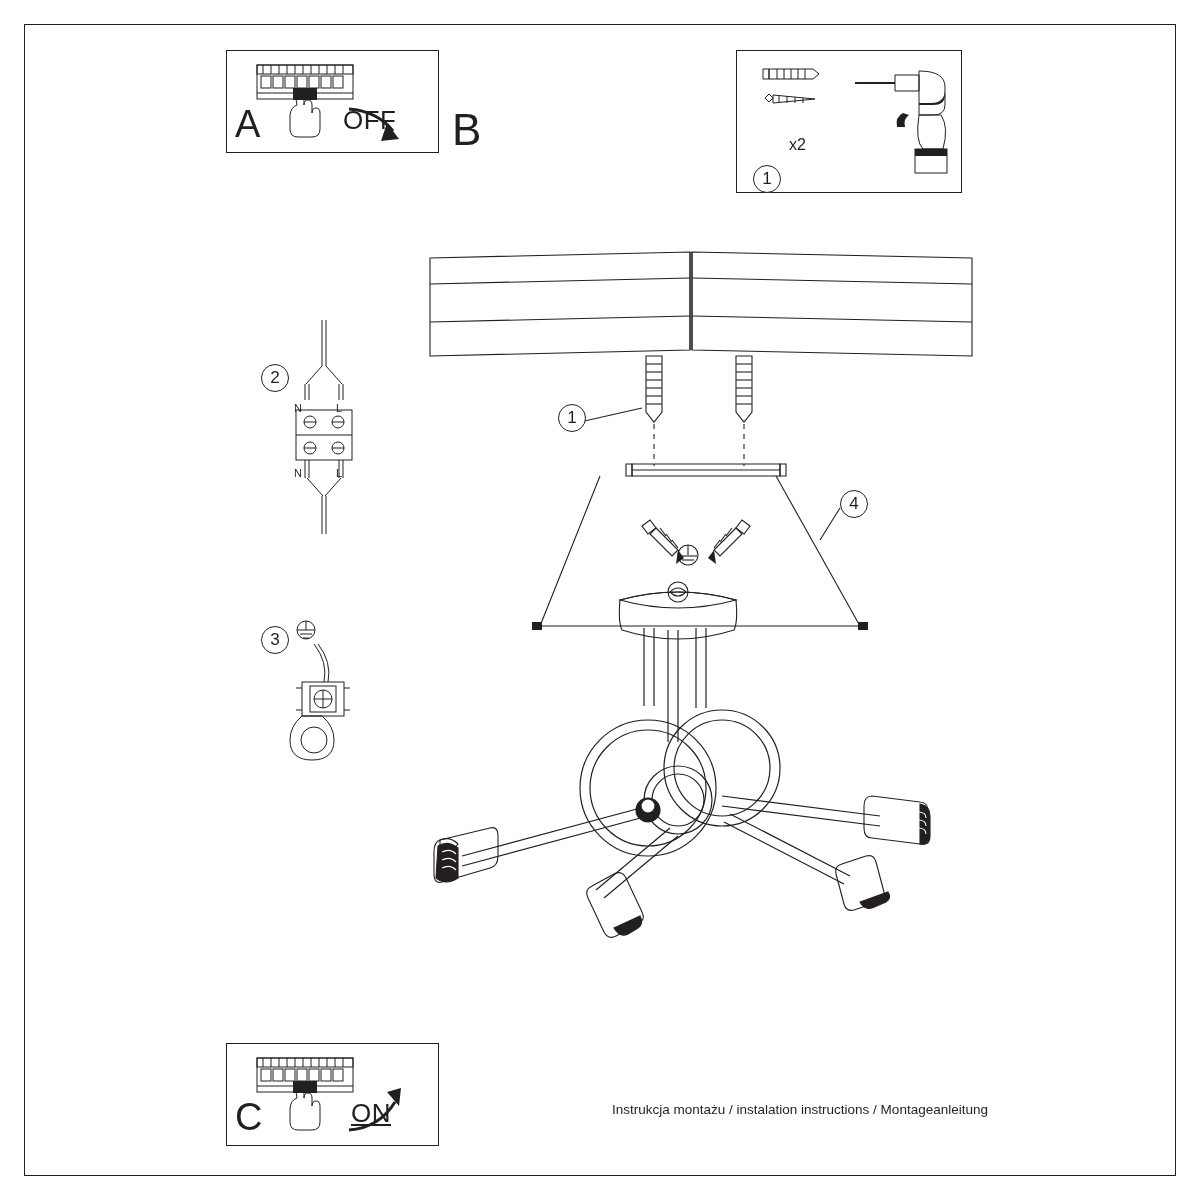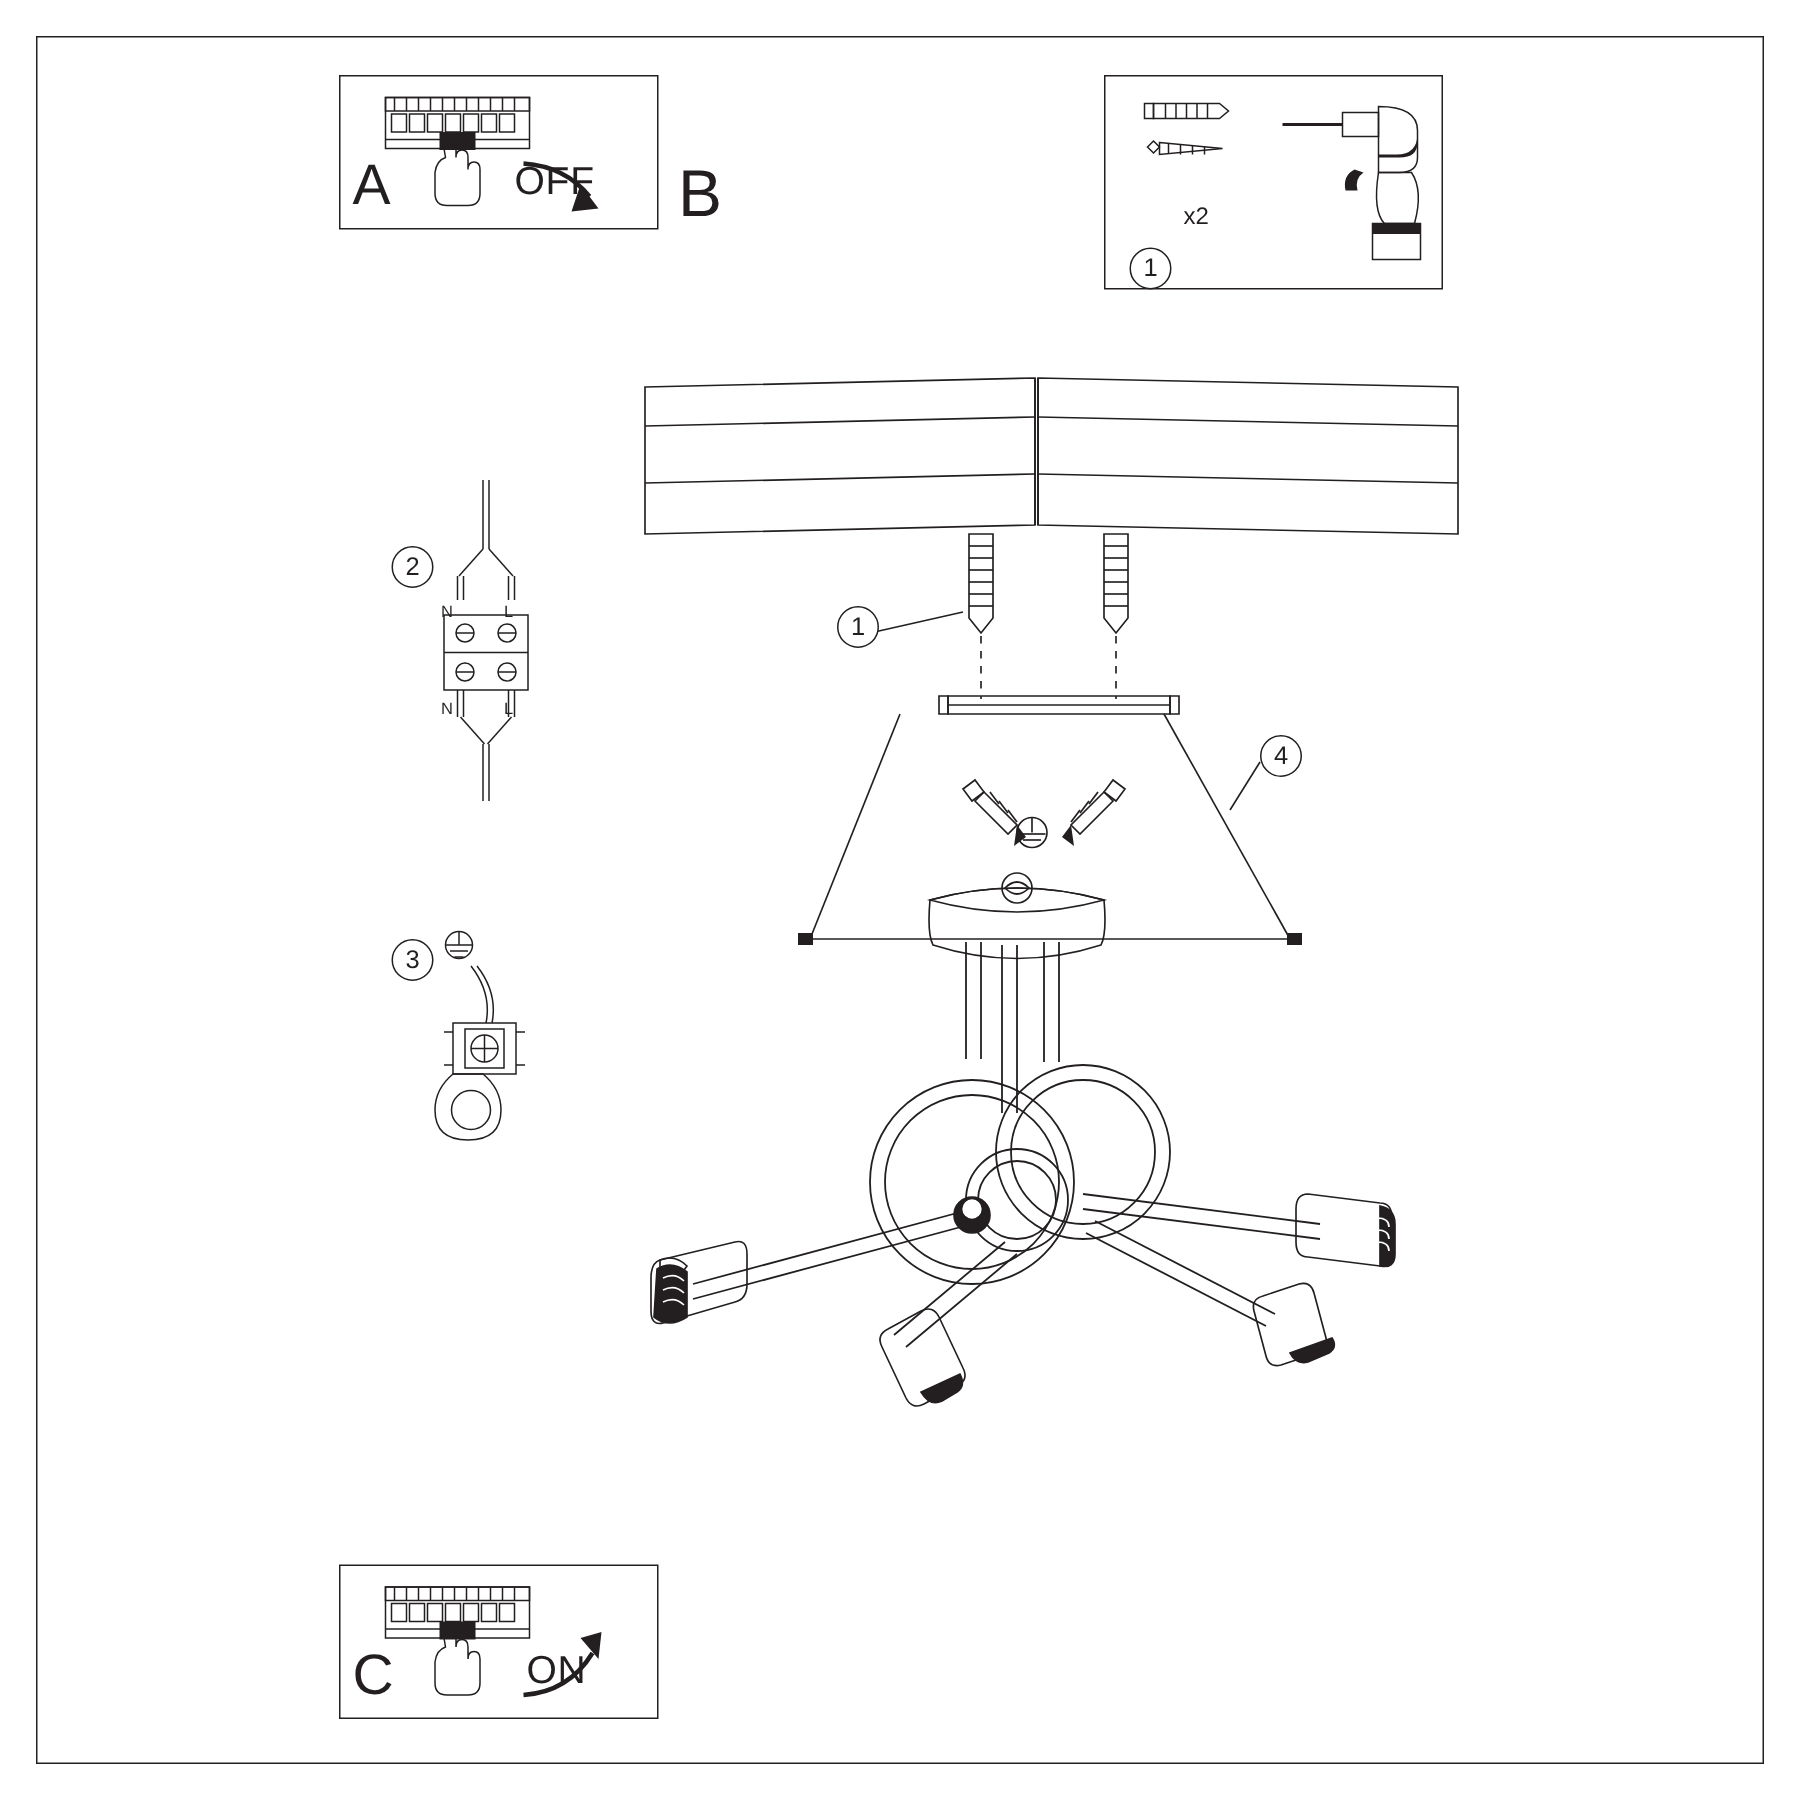--- a/index.html
+++ b/index.html
@@ -428,19 +428,20 @@
         </g>
         <line x1="20" y1="38" x2="116" y2="38"></line>
         <rect x="56" y="33" width="24" height="12" fill="#231f20" stroke="none"></rect>
         <path d="M60 50 q-6 2 -7 10 l0 14 q0 8 8 8 l14 0 q8 0 8 -8 l0 -16 q0 -5 -4 -5 q-4 0 -4 5 l0 -8 q0 -5 -4 -5 q-4 0 -4 5 l0 -6 q0 -5 -4 -5 q-4 0 -4 5 z"></path>
 
         <path d="M112 82 q30 -2 46 -28" stroke-width="3"></path>
         <path d="M150 44 l14 -4 l-2 18 z" fill="#231f20" stroke="none"></path>
       </g>
     </svg>
     <div class="bigletter" style="left:8px; top:54px;">C</div>
-    <div class="label" style="left:124px; top:54px;">ON</div>
+    <div class="label" style="left:124px; top:54px;text-decoration:underline;">ON</div>
   </div>
 
   <div class="footer" style="left:612px; top:1098px; width:420px;">
+    <div>Instrukcja montażu / instalation instructions / Montageanleitung</div>
   </div>
 
 </div>
 
 </body></html>

